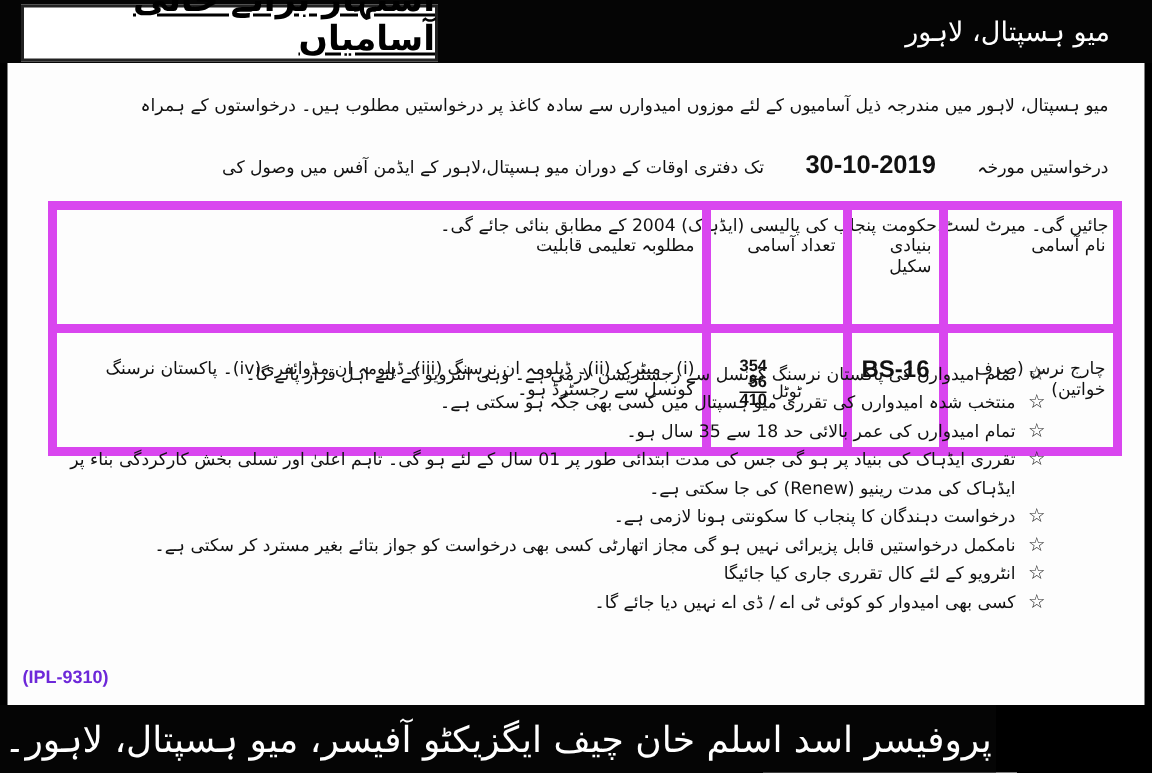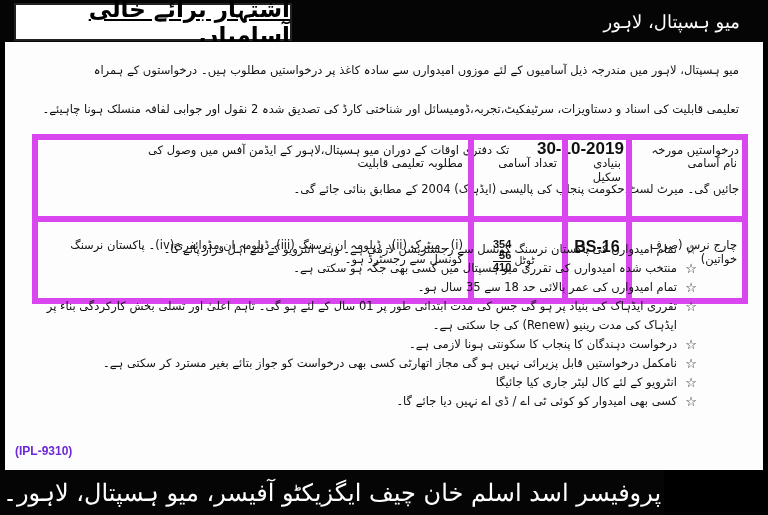--- a/index.html
+++ b/index.html
@@ -9,21 +9,21 @@
     font-family: "DejaVu Sans", sans-serif;
     position: relative;
   }
   .header {
     position: absolute; left: 0; top: 0; width: 768px; height: 42px;
     background: #050505;
   }
   .header-left {
     position: absolute; left: 14px; top: 3px; width: 274px; height: 34px;
     background: #fff; border: 2px solid #222;
-    display: flex; align-items: center; justify-content: center;
+    display: flex; align-items: flex-end; justify-content: center;
   }
   .header-left span {
     font-size: 23px; font-weight: bold; color: #000;
     text-decoration: underline; direction: rtl;
   }
   .header-right {
     position: absolute; right: 28px; top: 2px; height: 38px;
     display: flex; align-items: center;
     color: #fff; font-size: 18px; direction: rtl;
     font-family: "DejaVu Serif", serif;
@@ -90,21 +90,20 @@
 <div class="header">
   <div class="header-left">
     <span>اشتہار برائے خالی آسامیاں</span>
   </div>
   <div class="header-right">میو ہسپتال، لاہور</div>
 </div>
 
 <div class="paper">
   <div class="intro">
     <p>میو ہسپتال، لاہور میں مندرجہ ذیل آسامیوں کے لئے موزوں امیدوارں سے سادہ کاغذ پر درخواستیں مطلوب ہیں۔ درخواستوں کے ہمراہ</p>
-    <p>تعلیمی قابلیت کی اسناد و دستاویزات، سرٹیفکیٹ،تجربہ،ڈومیسائل اور شناختی کارڈ کی تصدیق شدہ 2 نقول اور جوابی لفافہ منسلک ہونا چاہیئے۔</p>
     <p>
       <span>درخواستیں مورخہ</span>
       <span class="date">30-10-2019</span>
       <span>تک دفتری اوقات کے دوران میو ہسپتال،لاہور کے ایڈمن آفس میں وصول کی</span>
     </p>
     <p>جائیں گی۔ میرٹ لسٹ،حکومت پنجاب کی پالیسی (ایڈہاک) 2004 کے مطابق بنائی جائے گی۔</p>
   </div>
 
   <table class="posts">
     <thead>
@@ -134,20 +133,20 @@
     </tbody>
   </table>
 
   <ul class="bullets">
     <li><span class="star">☆</span><span>تمام امیدوارں کی پاکستان نرسنگ کونسل سے رجسٹریشن لازمی ہے۔ وہی انٹرویو کے لئے اہل قرار پائے گا۔</span></li>
     <li><span class="star">☆</span><span>منتخب شدہ امیدوارں کی تقرری میو ہسپتال میں کسی بھی جگہ ہو سکتی ہے۔</span></li>
     <li><span class="star">☆</span><span>تمام امیدوارں کی عمر بالائی حد 18 سے 35 سال ہو۔</span></li>
     <li><span class="star">☆</span><span>تقرری ایڈہاک کی بنیاد پر ہو گی جس کی مدت ابتدائی طور پر 01 سال کے لئے ہو گی۔ تاہم اعلیٰ اور تسلی بخش کارکردگی بناء پر ایڈہاک کی مدت رینیو (Renew) کی جا سکتی ہے۔</span></li>
     <li><span class="star">☆</span><span>درخواست دہندگان کا پنجاب کا سکونتی ہونا لازمی ہے۔</span></li>
     <li><span class="star">☆</span><span>نامکمل درخواستیں قابل پزیرائی نہیں ہو گی مجاز اتھارٹی کسی بھی درخواست کو جواز بتائے بغیر مسترد کر سکتی ہے۔</span></li>
-    <li><span class="star">☆</span><span>انٹرویو کے لئے کال لیٹر جاری کیا جائیگا</span></li>
+    <li><span class="star">☆</span><span>انٹرویو کے لئے کال تقرری جاری کیا جائیگا</span></li>
     <li><span class="star">☆</span><span>کسی بھی امیدوار کو کوئی ٹی اے / ڈی اے نہیں دیا جائے گا۔</span></li>
   </ul>
 
   <div class="ref">(IPL-9310)</div>
 </div>
 
 <div class="footer">پروفیسر اسد اسلم خان چیف ایگزیکٹو آفیسر، میو ہسپتال، لاہور۔</div>
 
 </body></html>

